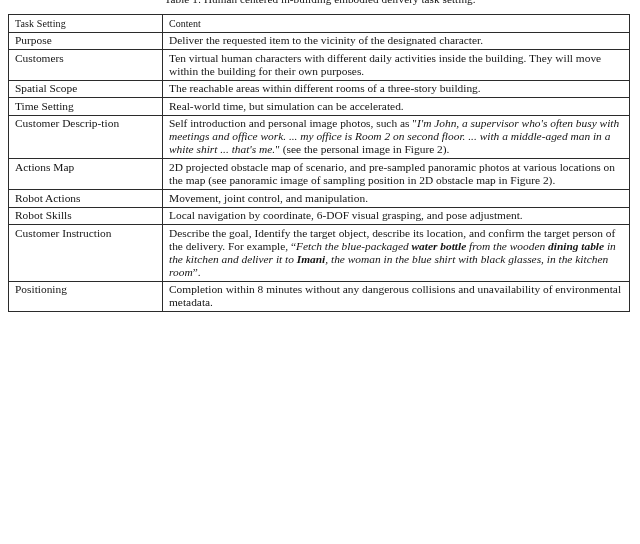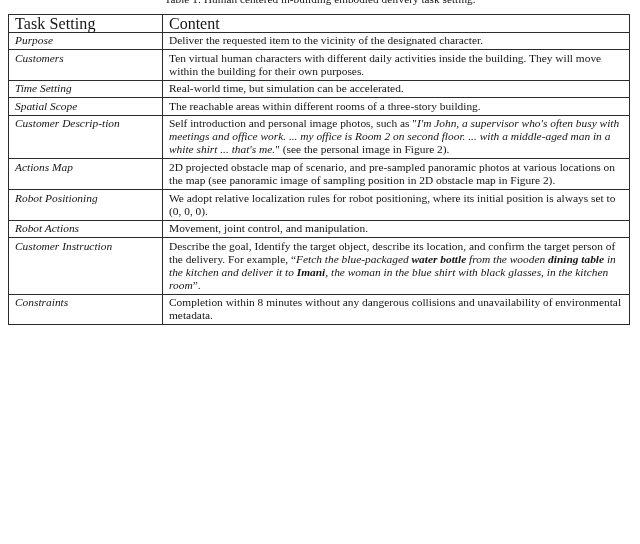--- a/index.html
+++ b/index.html
@@ -55,31 +55,30 @@
     padding: 1.5px 5px 2.0px 6px;
     line-height: 13.05px;
     font-weight: normal;
     text-align: left;
   }
   col.c-key { width: 154px; }
   col.c-val { width: 467px; }
 
   thead th {
     font-weight: bold;
-    font-size: 16px;
+    font-size: 10px;
     padding-top: 2px;
     padding-bottom: 2.5px;
     border-bottom-width: 1px;
   }
   thead th.key-head { letter-spacing: 0.1px; }
 
   td.key {
     white-space: normal;
     word-spacing: normal;
-    font-style: italic;
   }
   td.key.justify {
     text-align: justify;
     text-align-last: left;
     hyphens: manual;
   }
   td.val {
     text-align: justify;
     text-align-last: left;
   }
@@ -112,48 +111,48 @@
       <tbody id="table-body">
           <tr>
             <td class="key">Purpose</td>
             <td class="val nojust">Deliver the requested item to the vicinity of the designated character.</td>
           </tr>
           <tr>
             <td class="key">Customers</td>
             <td class="val">Ten virtual human characters with different daily activities inside the building. They will move within the building for their own purposes.</td>
           </tr>
           <tr>
+            <td class="key">Spatial Scope</td>
+            <td class="val nojust">The reachable areas within different rooms of a three-story building.</td>
+          </tr>
+          <tr>
             <td class="key">Time Setting</td>
             <td class="val nojust">Real-world time, but simulation can be accelerated.</td>
-          </tr>
-          <tr>
-            <td class="key">Spatial Scope</td>
-            <td class="val nojust">The reachable areas within different rooms of a three-story building.</td>
           </tr>
           <tr>
             <td class="key justify">Customer Descrip-<wbr>tion</td>
             <td class="val"><span>Self introduction and personal image photos, such as "</span><i>I'm John, a supervisor who's often busy with meetings and office work. ... my office is Room 2 on second floor. ... with a middle-aged man in a white shirt ... that's me.</i><span>" (see the personal image in Figure 2).</span></td>
           </tr>
           <tr>
             <td class="key">Actions Map</td>
             <td class="val">2D projected obstacle map of scenario, and pre-sampled panoramic photos at various locations on the map (see panoramic image of sampling position in 2D obstacle map in Figure 2).</td>
           </tr>
           <tr>
-            <td class="key">Robot Positioning</td>
-            <td class="val">We adopt relative localization rules for robot positioning, where its initial position is always set to (0, 0, 0).</td>
+            <td class="key">Robot Actions</td>
+            <td class="val nojust">Movement, joint control, and manipulation.</td>
           </tr>
           <tr>
-            <td class="key">Robot Actions</td>
-            <td class="val nojust">Movement, joint control, and manipulation.</td>
+            <td class="key">Robot Skills</td>
+            <td class="val nojust">Local navigation by coordinate, 6-DOF visual grasping, and pose adjustment.</td>
           </tr>
           <tr>
             <td class="key">Customer Instruction</td>
             <td class="val"><span>Describe the goal, Identify the target object, describe its location, and confirm the target person of the delivery. For example, “</span><i>Fetch the blue-packaged </i><span class="bi">water bottle</span><i> from the wooden </i><span class="bi">dining table</span><i> in the kitchen and deliver it to </i><span class="bi">Imani</span><i>, the woman in the blue shirt with black glasses, in the kitchen room</i><span>”.</span></td>
           </tr>
           <tr>
-            <td class="key">Constraints</td>
+            <td class="key">Positioning</td>
             <td class="val">Completion within 8 minutes without any dangerous collisions and unavailability of environmental metadata.</td>
           </tr>
         </tbody>
     </table>
   </div>
 
 </div>
 
 </body></html>

